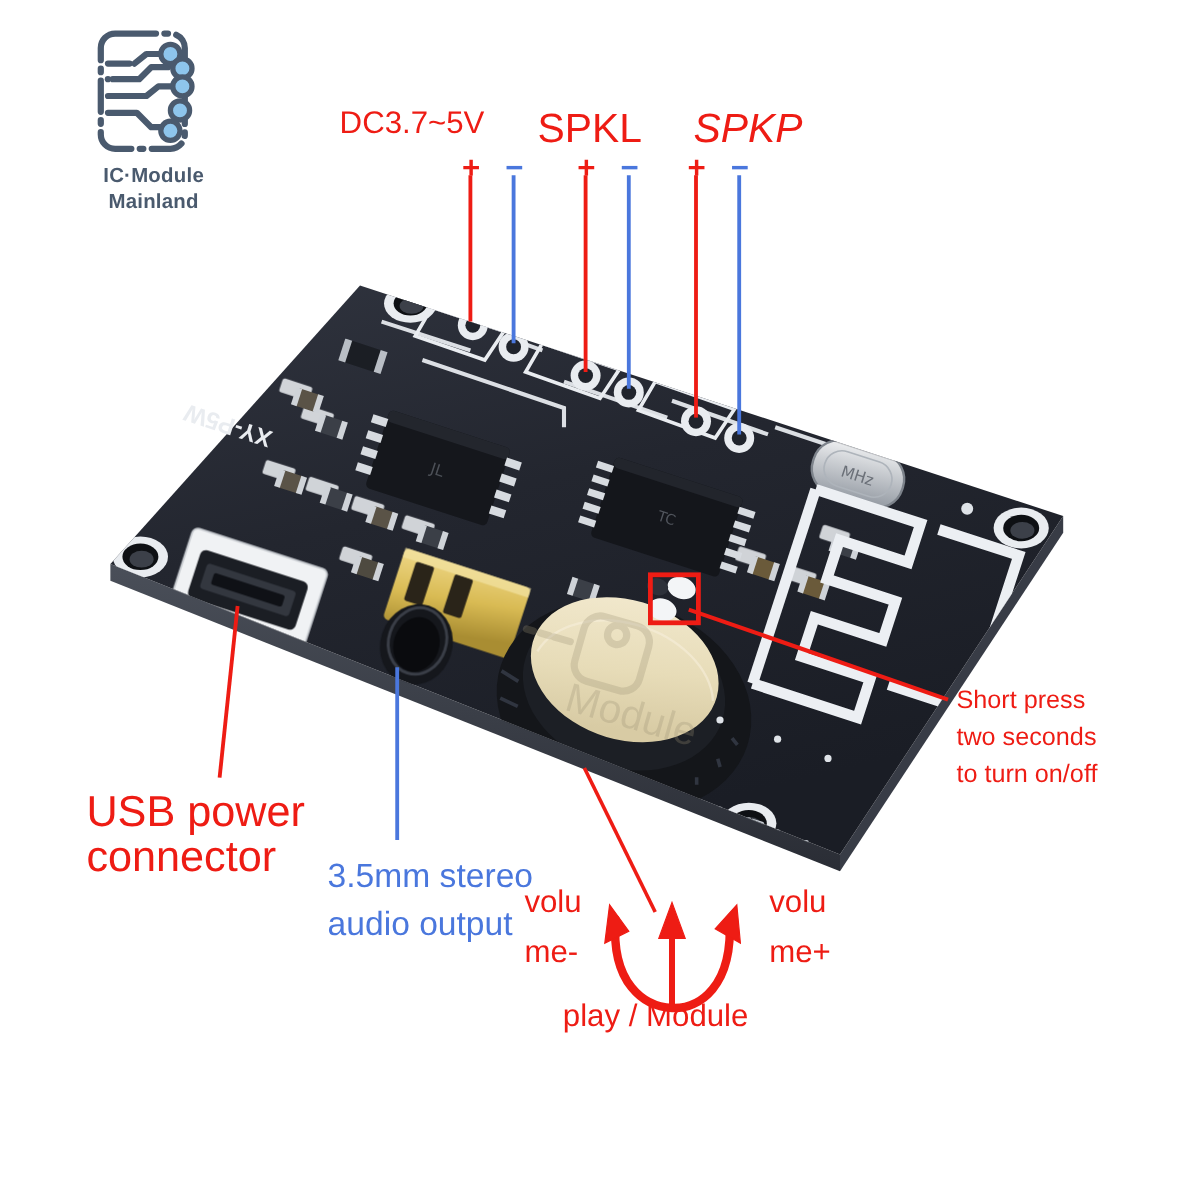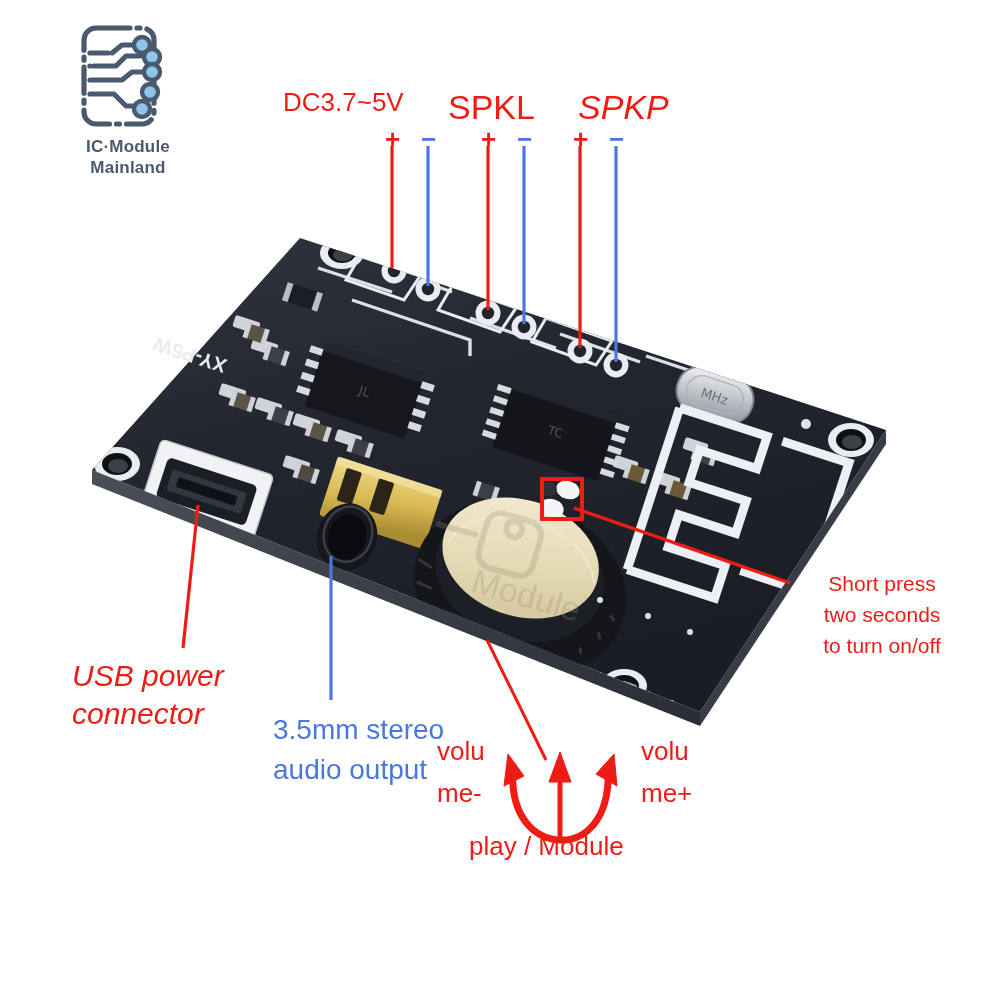--- a/index.html
+++ b/index.html
@@ -21,23 +21,23 @@
   .ann.blue{color:#4a77dd;margin-left:43px;}
 
   .t-dc   {left:283px;top:88px;font-size:26px;}
   .t-spkl {left:448px;top:88px;font-size:34px;}
   .t-spkp {left:578px;top:88px;font-size:34px;font-style:italic;}
 
   .sign{position:absolute;font-size:26px;font-weight:600;line-height:1;}
   .sign.p{color:#ee1c14;}
   .sign.m{color:#4a77dd;}
 
-  .t-usb      {left:72px;top:657px;font-size:30px;line-height:38px;white-space:normal;width:215px;font-style:italic;}
+  .t-usb      {left:72px;top:657px;font-size:36px;line-height:38px;white-space:normal;width:215px;}
   .t-jack     {left:230px;top:710px;font-size:28px;line-height:40px;white-space:normal;width:200px;}
-  .t-short    {left:797px;top:568px;font-size:21px;line-height:31px;white-space:normal;width:170px;text-align:center;}
+  .t-short    {left:797px;top:568px;font-size:21px;line-height:31px;white-space:normal;width:170px;}
   .t-volminus {left:437px;top:730px;font-size:26px;line-height:42px;white-space:normal;width:70px;}
   .t-volplus  {left:641px;top:730px;font-size:26px;line-height:42px;white-space:normal;width:78px;}
   .t-play     {left:469px;top:832px;font-size:26px;}
 
   
   svg.layer{position:absolute;left:0;top:0;width:1000px;height:1000px;
             overflow:visible;pointer-events:none;}
 </style>
 </head>
 <body>

